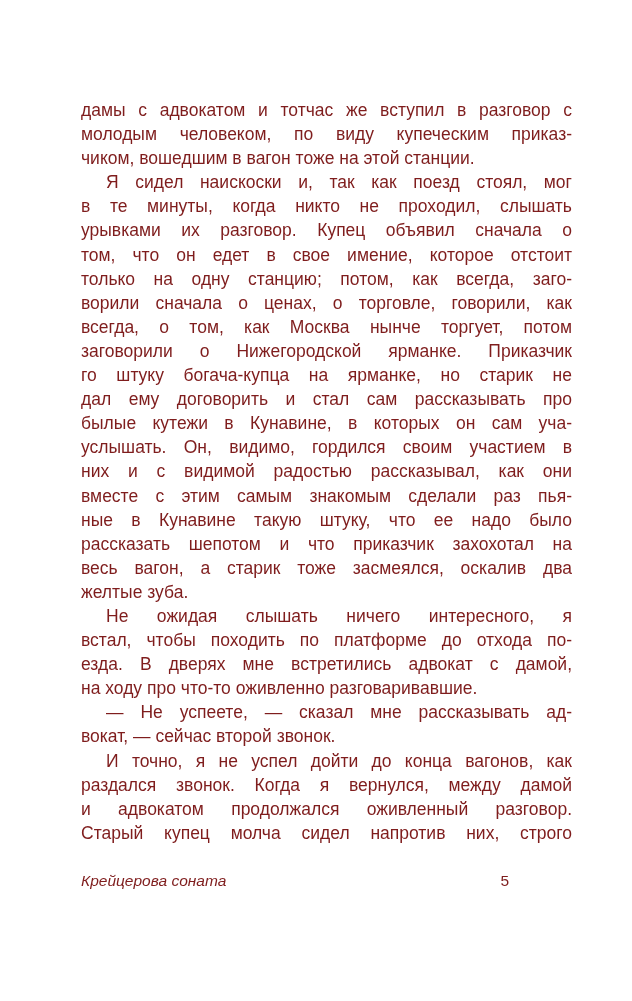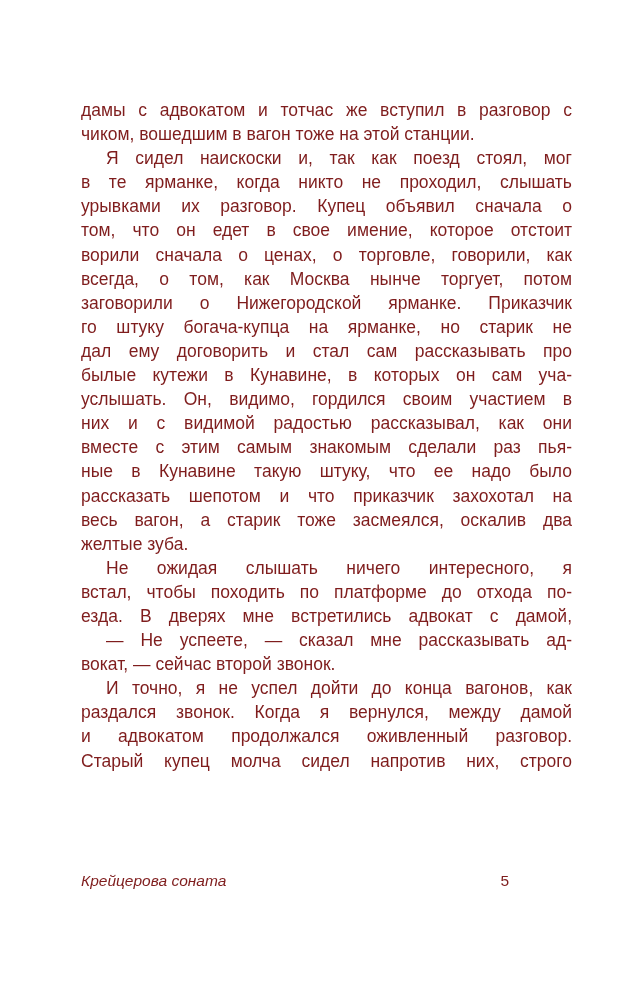--- a/index.html
+++ b/index.html
@@ -57,45 +57,48 @@
     font-style: normal;
   }
 </style>
 </head>
 <body>
 
 <div class="page">
   <div class="text-block">
       <div class="paragraph">
         <div class="line">дамы с адвокатом и тотчас же вступил в разговор с</div>
+        <div class="line">молодым человеком, по виду купеческим приказ-</div>
         <div class="line flush-last">чиком, вошедшим в вагон тоже на этой станции.</div>
       </div>
       <div class="paragraph">
         <div class="line first-indent">Я сидел наискоски и, так как поезд стоял, мог</div>
-        <div class="line">в те ярманке, когда никто не проходил, слышать</div>
+        <div class="line">в те минуты, когда никто не проходил, слышать</div>
         <div class="line">урывками их разговор. Купец объявил сначала о</div>
         <div class="line">том, что он едет в свое имение, которое отстоит</div>
+        <div class="line">только на одну станцию; потом, как всегда, заго-</div>
         <div class="line">ворили сначала о ценах, о торговле, говорили, как</div>
         <div class="line">всегда, о том, как Москва нынче торгует, потом</div>
         <div class="line">заговорили о Нижегородской ярманке. Приказчик</div>
         <div class="line">го штуку богача-купца на ярманке, но старик не</div>
         <div class="line">дал ему договорить и стал сам рассказывать про</div>
         <div class="line">былые кутежи в Кунавине, в которых он сам уча-</div>
         <div class="line">услышать. Он, видимо, гордился своим участием в</div>
         <div class="line">них и с видимой радостью рассказывал, как они</div>
         <div class="line">вместе с этим самым знакомым сделали раз пья-</div>
         <div class="line">ные в Кунавине такую штуку, что ее надо было</div>
         <div class="line">рассказать шепотом и что приказчик захохотал на</div>
         <div class="line">весь вагон, а старик тоже засмеялся, оскалив два</div>
         <div class="line flush-last">желтые зуба.</div>
       </div>
       <div class="paragraph">
         <div class="line first-indent">Не ожидая слышать ничего интересного, я</div>
         <div class="line">встал, чтобы походить по платформе до отхода по-</div>
         <div class="line">езда. В дверях мне встретились адвокат с дамой,</div>
+        <div class="line flush-last">на ходу про что-то оживленно разговаривавшие.</div>
       </div>
       <div class="paragraph">
         <div class="line first-indent">— Не успеете, — сказал мне рассказывать ад-</div>
         <div class="line flush-last">вокат, — сейчас второй звонок.</div>
       </div>
       <div class="paragraph">
         <div class="line first-indent">И точно, я не успел дойти до конца вагонов, как</div>
         <div class="line">раздался звонок. Когда я вернулся, между дамой</div>
         <div class="line">и адвокатом продолжался оживленный разговор.</div>
         <div class="line">Старый купец молча сидел напротив них, строго</div>

